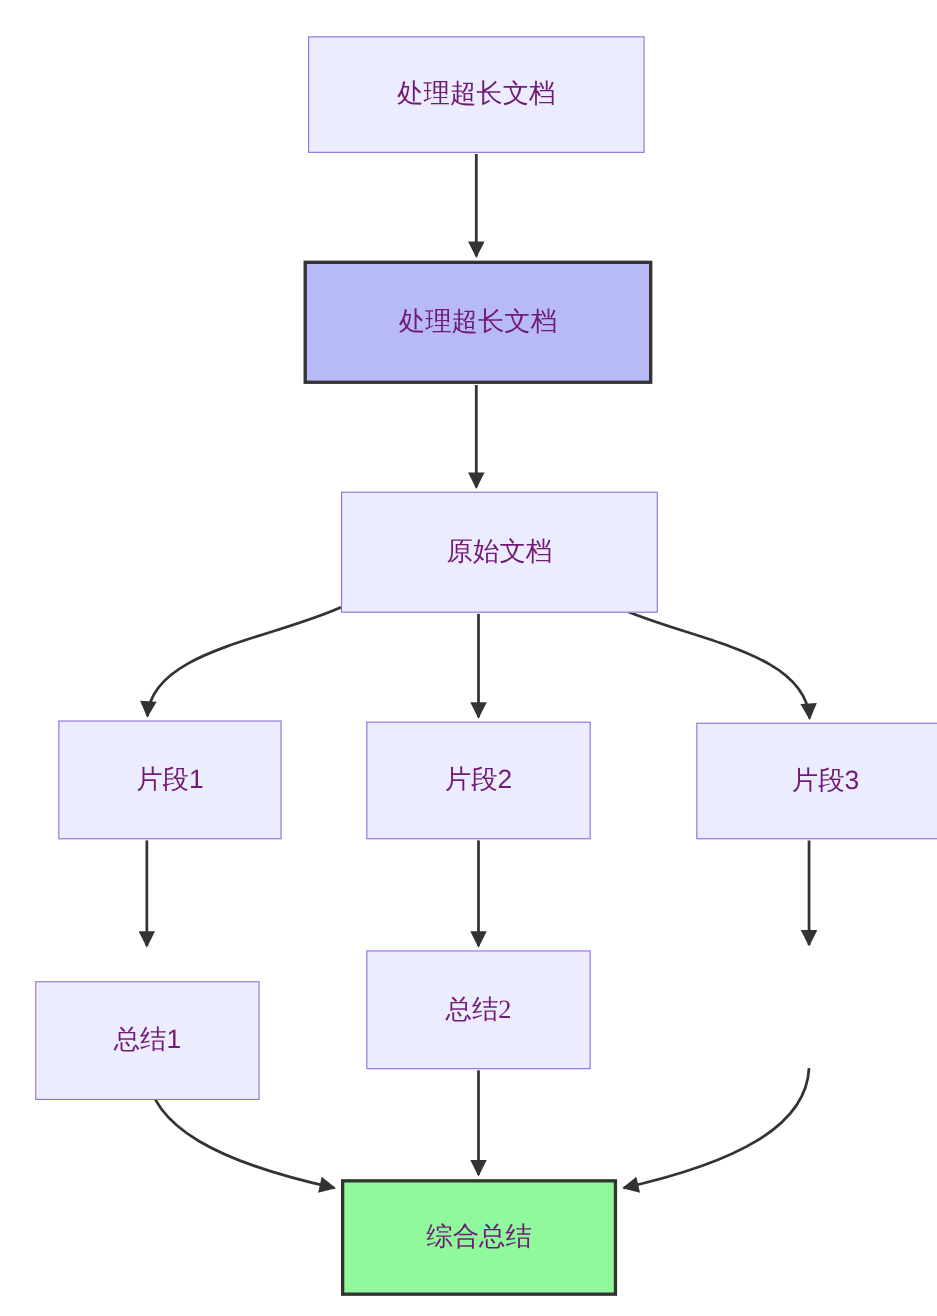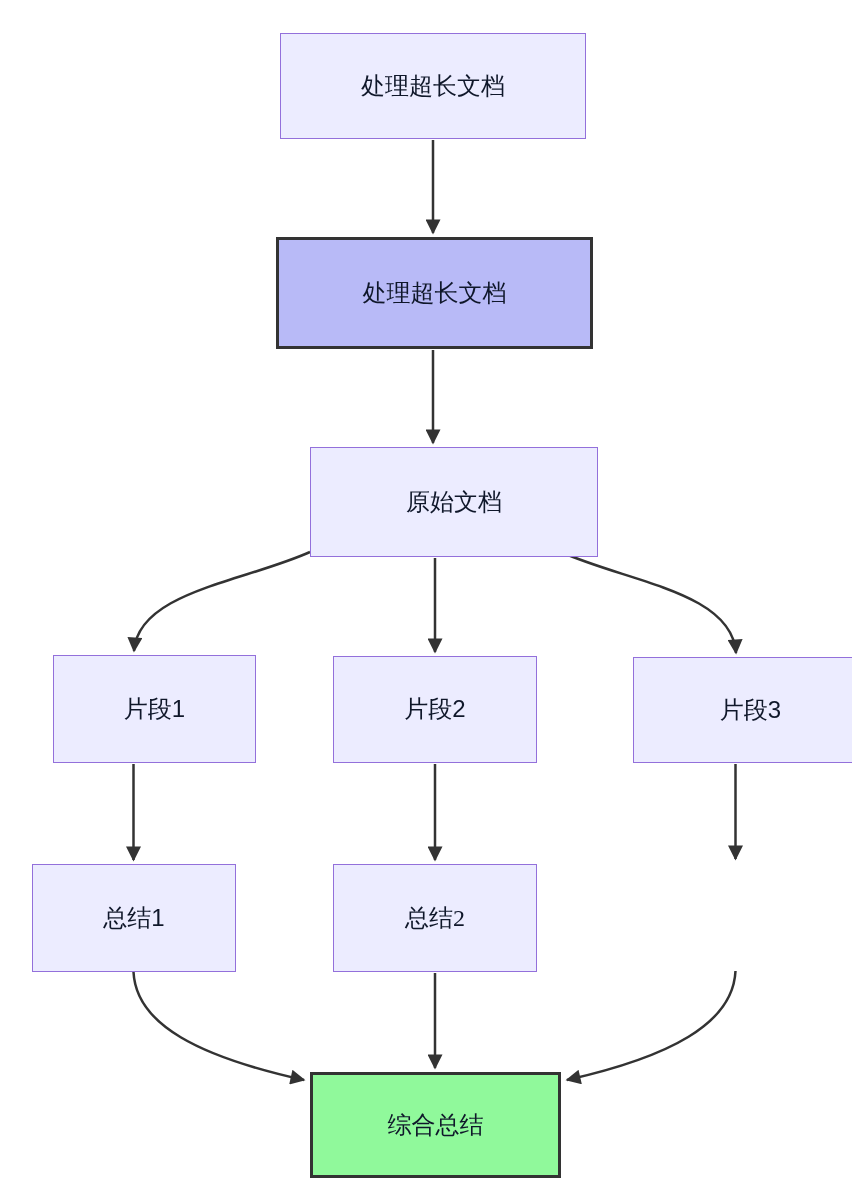--- a/index.html
+++ b/index.html
@@ -22,21 +22,21 @@
     width: 852px;
     height: 1196px;
   }
   .node {
     position: absolute;
     box-sizing: border-box;
     display: flex;
     align-items: center;
     justify-content: center;
     font-size: 24px;
-    color: #0f172a;
+    color: #701a75;
     background: #ECECFF;
     border: 1.5px solid #9370DB;
     text-align: center;
     line-height: 1.2;
     white-space: nowrap;
   }
   .node.highlight {
     background: #b8baf7;
     border: 3.5px solid #333333;
   }
@@ -44,21 +44,21 @@
     background: #90f99b;
     border: 3.5px solid #333333;
   }
   
   #node-A  { left: 280px; top: 33px;   width: 306px; height: 106px; }
   #node-B  { left: 276px; top: 237px;  width: 317px; height: 112px; }
   #node-C  { left: 310px; top: 447px;  width: 288px; height: 110px; }
   #node-D1 { left: 32px;  top: 655px;  width: 203px; height: 108px; margin-left: 21px; }
   #node-D2 { left: 333px; top: 656px;  width: 204px; height: 107px; }
   #node-D3 { left: 633px; top: 657px;  width: 235px; height: 106px; }
-  #node-E1 { left: 32px;  top: 864px;  width: 204px; height: 108px; }
+  #node-E1 { left: 32px;  top: 892px;  width: 204px; height: 108px; }
   #node-E2 { left: 333px; top: 864px;  width: 204px; height: 108px; font-family: Liberation Serif, serif; }
   #node-E3 { left: 633px; top: 863px;  width: 205px; height: 108px; }
   #node-F  { left: 310px; top: 1072px; width: 251px; height: 106px; }
   .edge {
     fill: none;
     stroke: #333333;
     stroke-width: 2.5px;
   }
 </style>
 </head>

